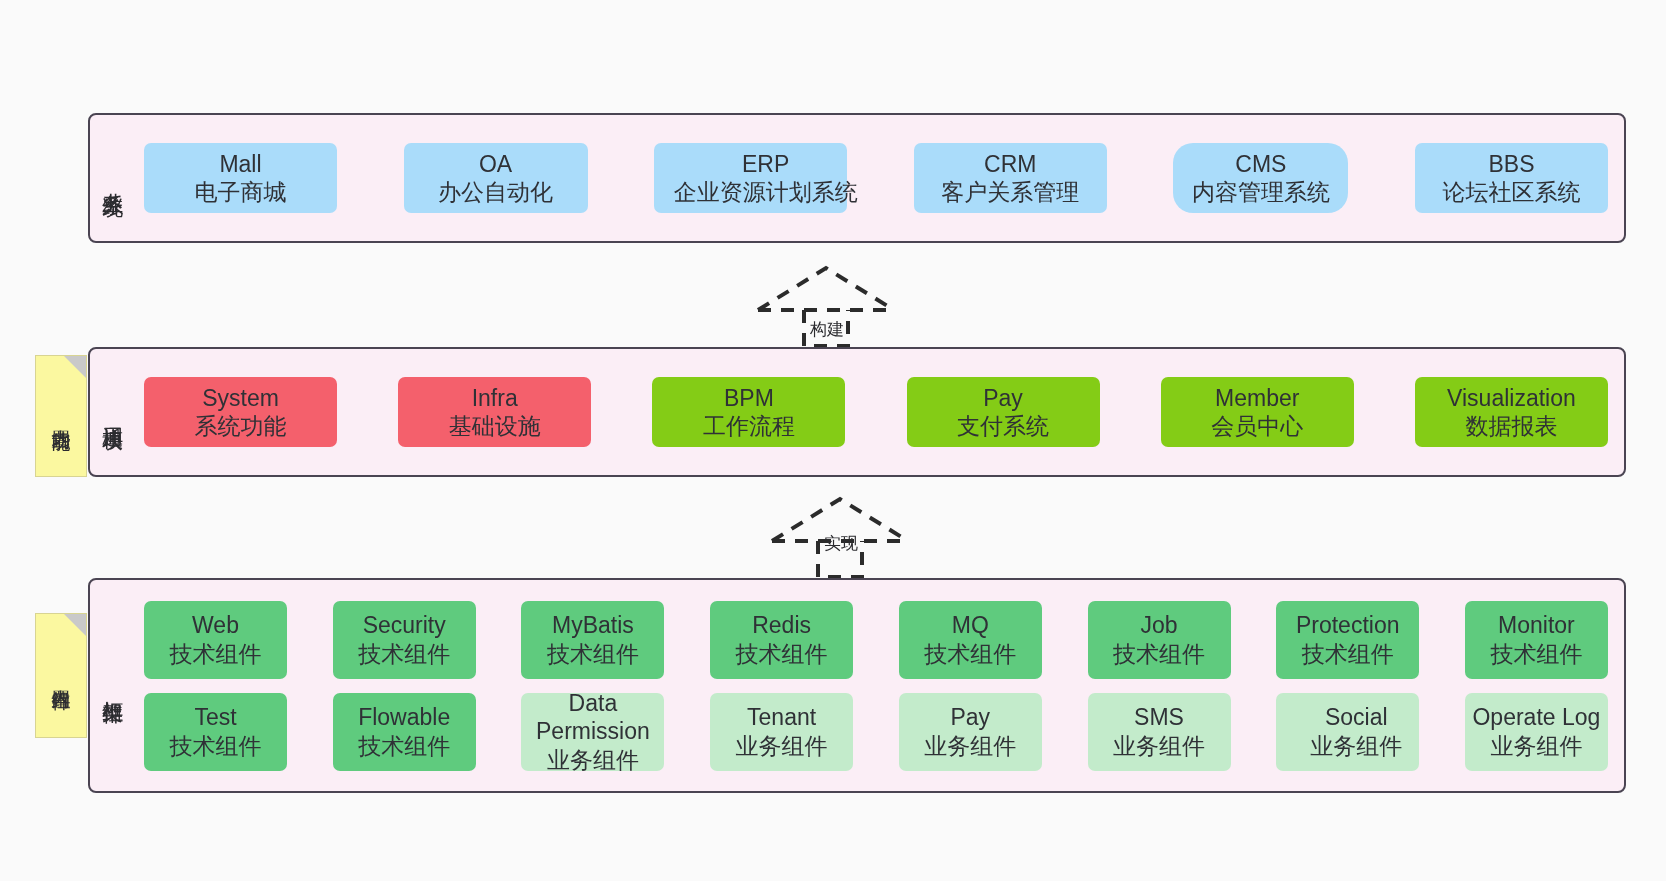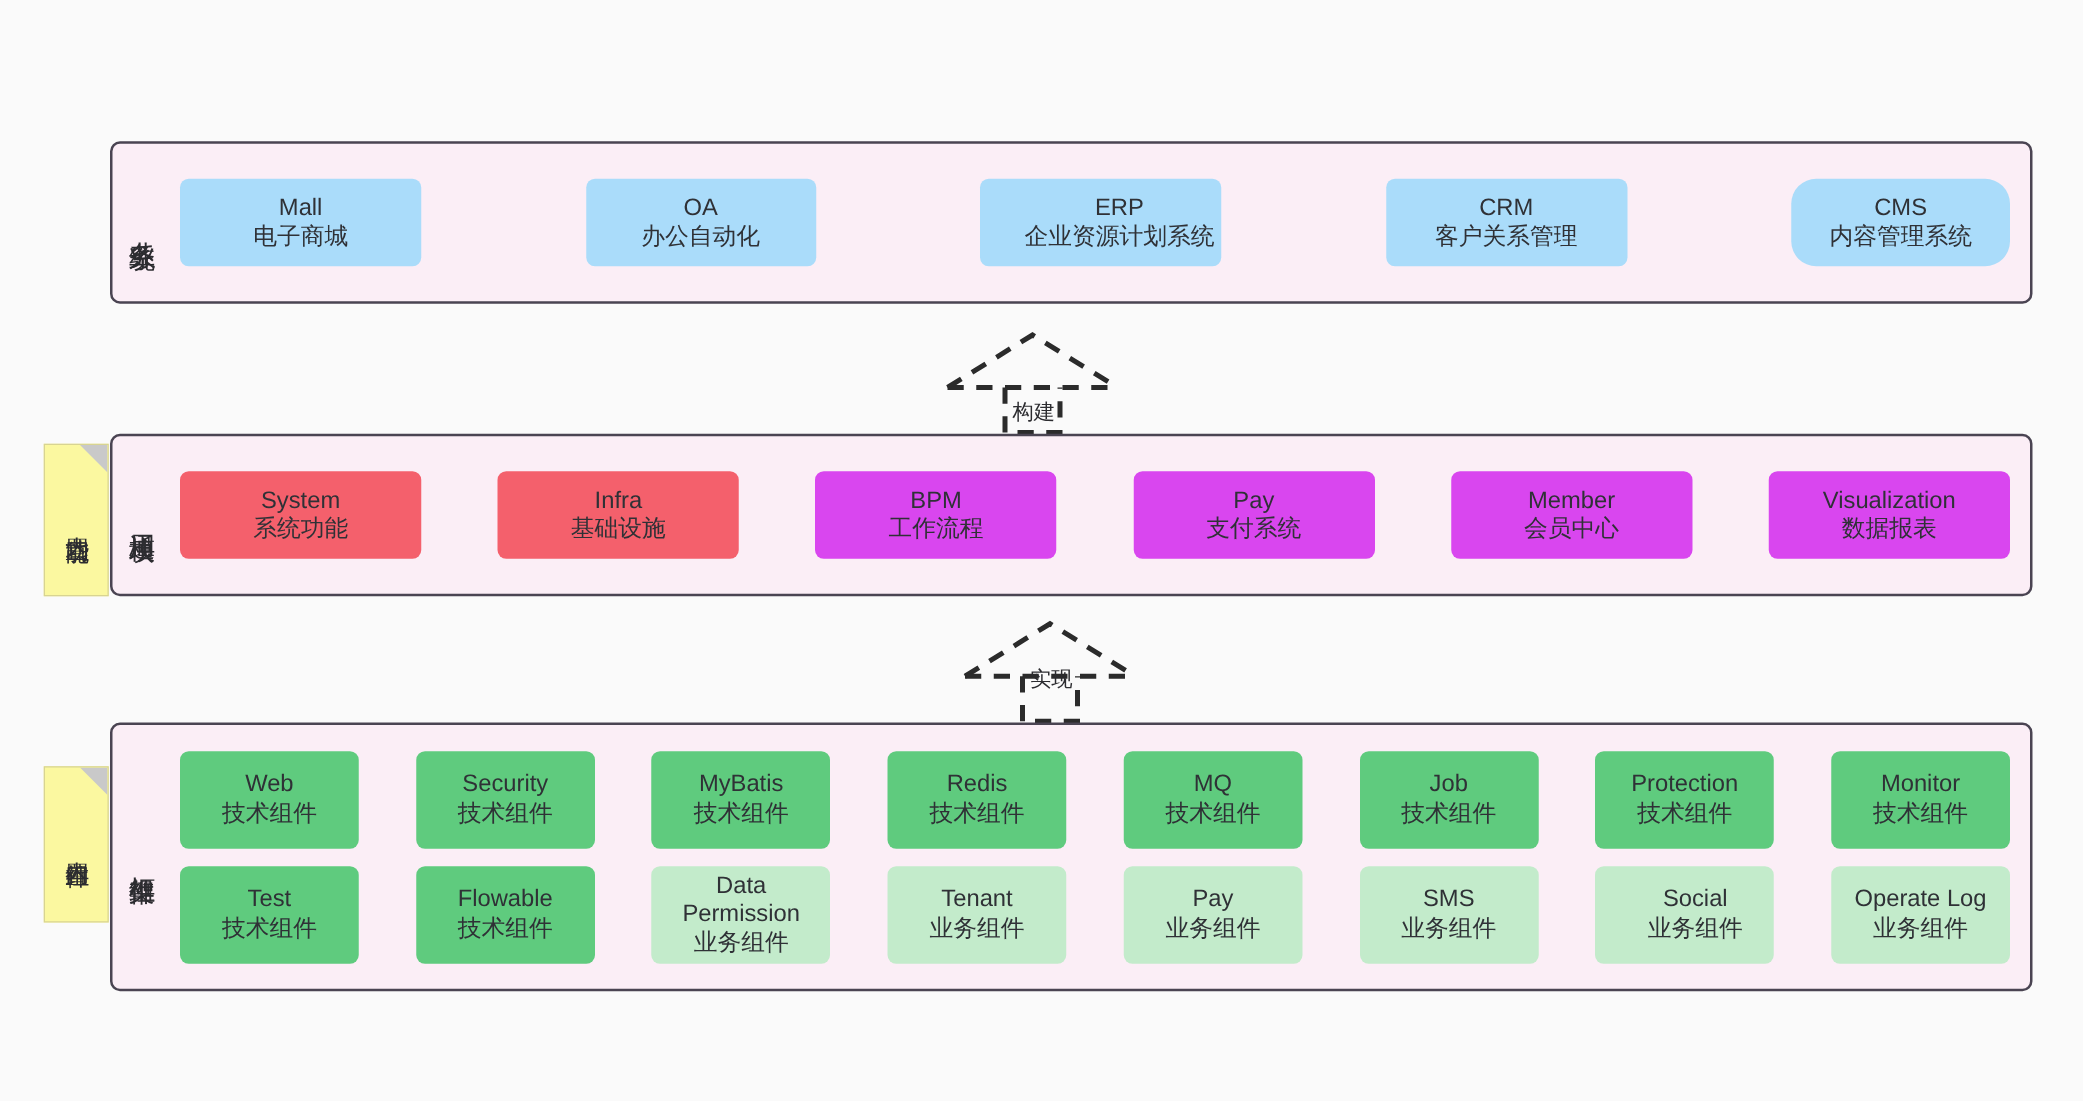--- a/index.html
+++ b/index.html
@@ -57,31 +57,31 @@
 
   
   .box {
     border-radius: 7px;
     display: flex;
     flex-direction: column;
     align-items: center;
     justify-content: center;
     text-align: center;
     color: #2f3136;
-    font-size: 19px;
+    font-size: 23px;
     line-height: 1.22;
     padding: 4px 6px;
   }
   .box .l1 { white-space: nowrap; }
   .box .l2 { white-space: nowrap; }
   .box.wrap .l1 { white-space: normal; }
 
   .blue   { background: #aadcfa; }
   .red    { background: #f4606c; }
-  .pink   { background: #d946ef; }
+  .pink   { background: #84cc16; }
   .green  { background: #5fcb7e; }
   .lgreen { background: #c3ebcb; }
 
   
   .note {
     position: absolute;
     background: #fbf8a0;
     border: 1px solid #d8d492;
     display: flex;
     align-items: center;
@@ -135,20 +135,24 @@
           <span class="l2">企业资源计划系统</span>
         </div>
         <div class="box blue" style="width:193px;height:70px;">
           <span class="l1">CRM</span>
           <span class="l2">客户关系管理</span>
         </div>
         <div class="box blue" style="width:175px;height:70px;border-radius:20px;">
           <span class="l1">CMS</span>
           <span class="l2">内容管理系统</span>
         </div>
+        <div class="box blue" style="width:193px;height:70px;">
+          <span class="l1">BBS</span>
+          <span class="l2">论坛社区系统</span>
+        </div>
       </div>
     </div>
   </div>
 
   <div class="arrow" style="left:748px; top:258px; width:160px; height:90px;">
     <svg width="160" height="90" viewBox="0 0 160 90">
       <path d="M 10 52 L 78 10 L 146 52" fill="none" stroke="#2b2b2b" stroke-width="4" stroke-dasharray="13,10" stroke-linecap="butt"></path>
       <path d="M 10 52 L 146 52" fill="none" stroke="#2b2b2b" stroke-width="4" stroke-dasharray="13,10"></path>
       <path d="M 56 52 L 56 88 L 100 88 L 100 52" fill="none" stroke="#2b2b2b" stroke-width="4" stroke-dasharray="13,10"></path>
     </svg>

